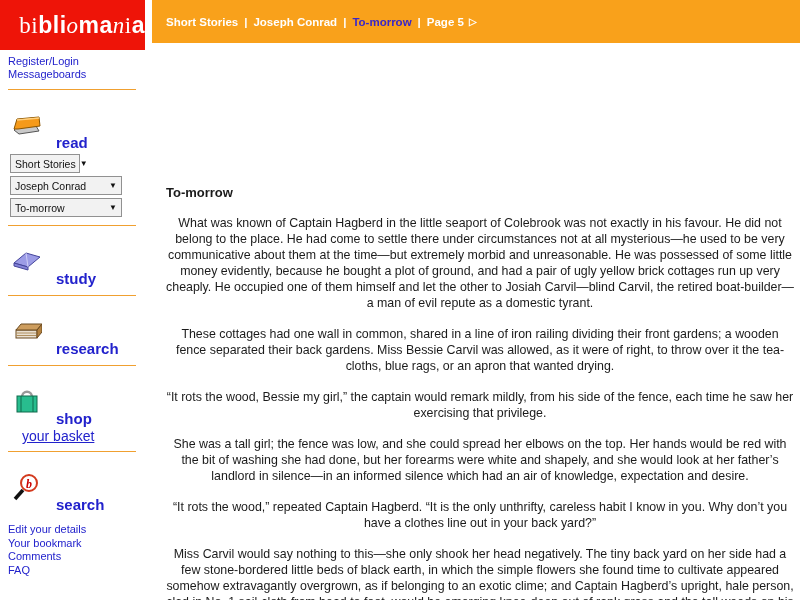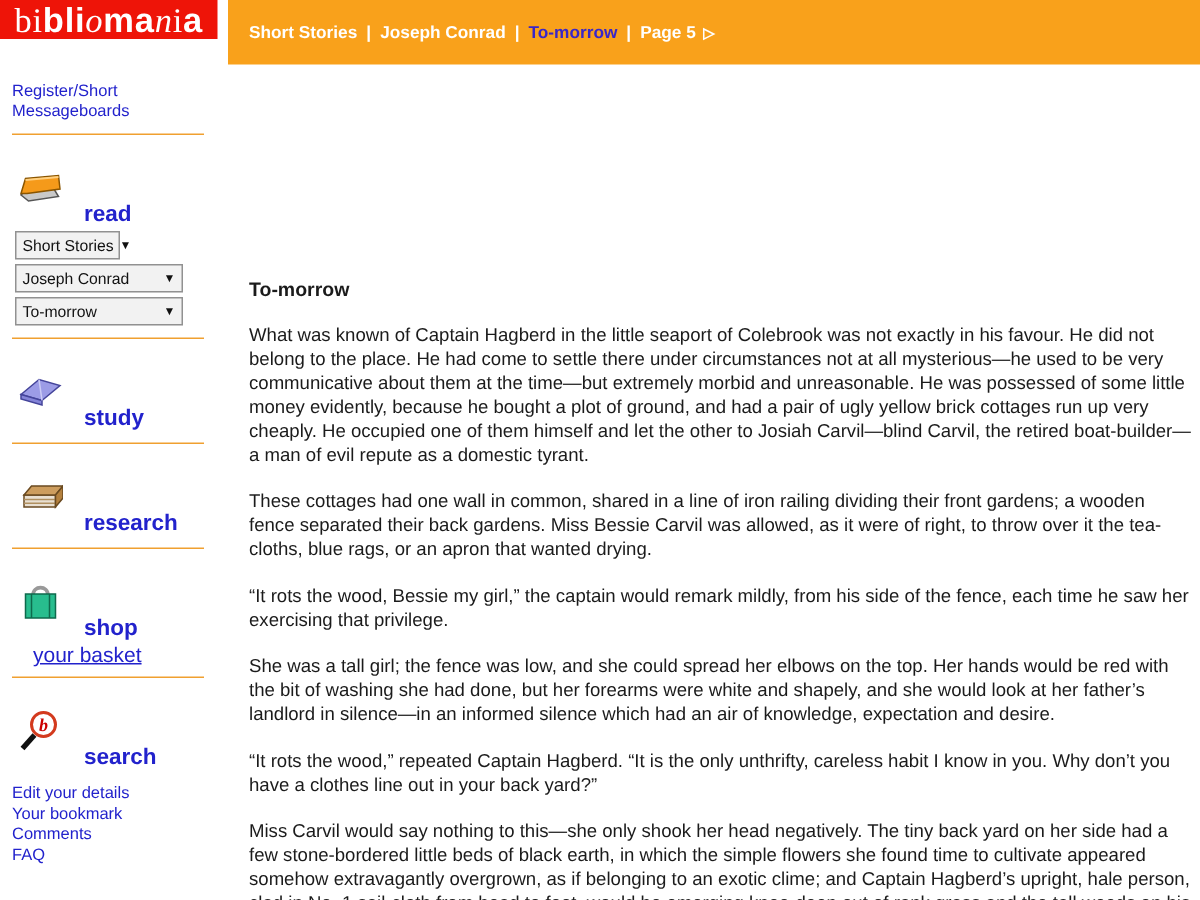--- a/index.html
+++ b/index.html
@@ -5,23 +5,23 @@
   html,body { margin:0; padding:0; }
   body {
     width:800px; height:600px; overflow:hidden;
     background:#ffffff;
     font-family:"Liberation Sans", sans-serif;
     color:#1b1b1b;
     position:relative;
   }
   
   .logo-box {
-    position:absolute; left:0; top:0; width:145px; height:26px;
+    position:absolute; left:0; top:0; width:145px; height:50px;
     background:#ee1408; color:#ffffff;
-    display:flex; align-items:center; justify-content:center;
+    display:flex; align-items:center; justify-content:flex-end;
     cursor:pointer; user-select:none;
   }
   .logo-text { font-size:23px; letter-spacing:0.5px; white-space:nowrap; }
   .seg-serif  { font-family:"Liberation Serif", serif; font-weight:400; }
   .seg-bold   { font-family:"Liberation Sans", sans-serif; font-weight:700; }
   .seg-italic { font-family:"Liberation Serif", serif; font-style:italic; font-weight:400; }
 
   .crumb-bar {
     position:absolute; left:152px; top:0; right:0; height:43px;
     background:#f9a11b;
@@ -73,20 +73,21 @@
     position:absolute; left:166px; top:43px; width:628px; height:557px;
     overflow:hidden;
   }
   .content h2 {
     margin:142px 0 0 0;
     font-size:13px; font-weight:bold; color:#1b1b1b;
   }
   .content p {
     font-size:12.4px; line-height:16px; margin:15px 0;
     color:#1b1b1b;
+    text-align:center;
   }
 </style>
 </head>
 <body>
 
 <div class="logo-box">
   <span class="logo-text"><span class="seg-serif">bi</span><span class="seg-bold">bli</span><span class="seg-italic">o</span><span class="seg-bold">ma</span><span class="seg-italic">n</span><span class="seg-serif">i</span><span class="seg-bold">a</span></span>
 </div>
 
 <div class="crumb-bar">
@@ -95,21 +96,21 @@
   <span class="crumb">Joseph Conrad</span>
   <span class="sep">|</span>
   <span class="crumb crumb-active">To-morrow</span>
   <span class="sep">|</span>
   <span class="crumb">Page 5</span>
   <span class="crumb-arrow">▷</span>
 </div>
 
 <div class="sidebar">
 
-  <a class="side-link">Register/Short</a>
+  <a class="side-link">Register/Login</a>
   <a class="side-link">Messageboards</a>
 
   <hr class="divider">
 
   <div class="section-row">
     <span class="icon-slot">
       <svg width="32" height="24" viewBox="0 0 32 24">
         <polygon points="3,17 8,21 28,18 25,13 6,14" fill="#c9c9c9" stroke="#555" stroke-width="1"></polygon>
         <polygon points="3,16 6,6 28,4 29,13 7,16" fill="#f59a1a" stroke="#8a5500" stroke-width="1"></polygon>
         <line x1="6" y1="7" x2="28" y2="5" stroke="#ffd080" stroke-width="1.5"></line>

